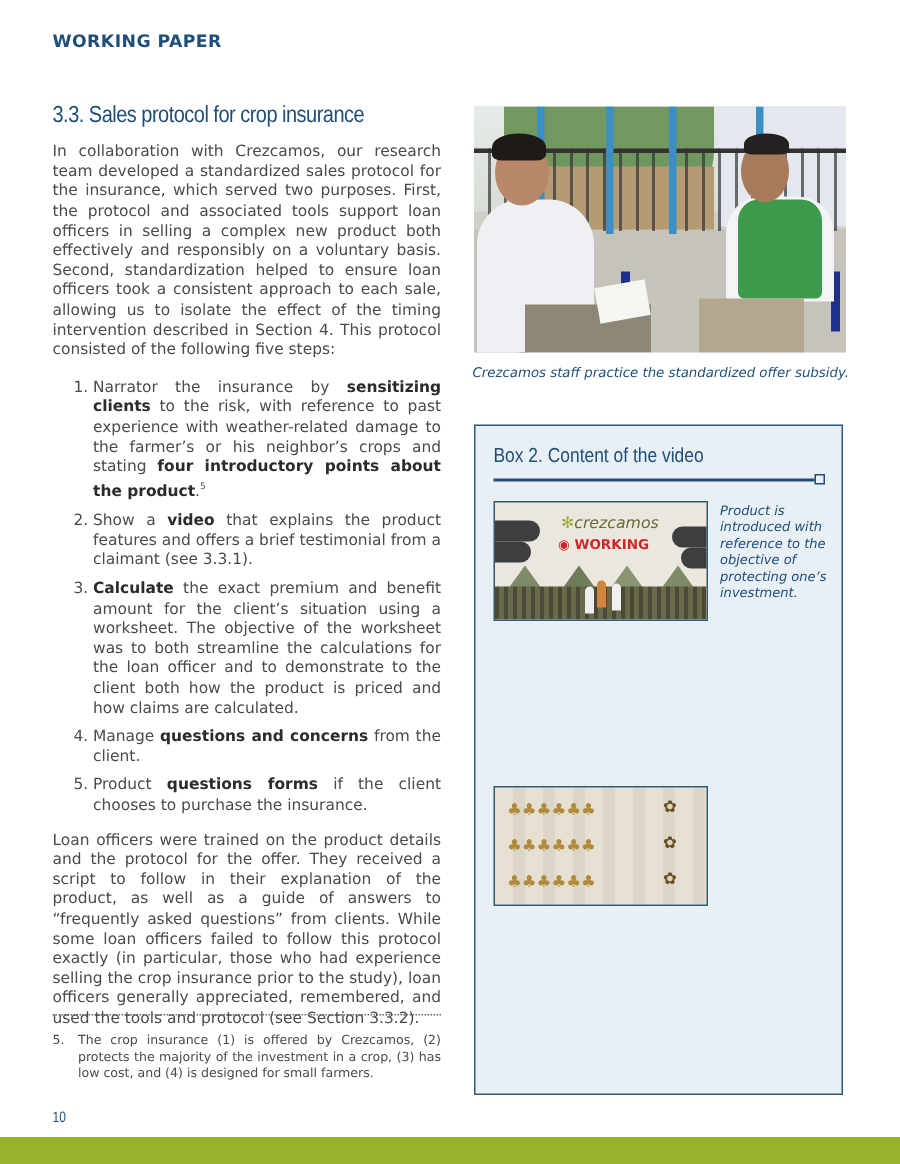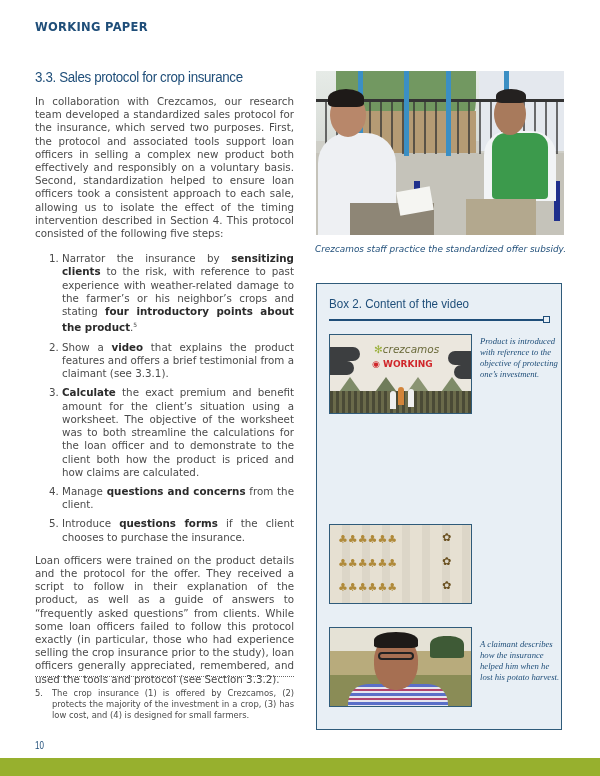--- a/index.html
+++ b/index.html
@@ -96,21 +96,21 @@
   .box-rule { position: absolute; left: 12px; top: 35px; width: 215px; height: 1.5px; background: #1f4e79; }
   .box-rule-end { position: absolute; left: 226px; top: 32px; width: 5px; height: 5px; border: 1.2px solid #1f4e79; background: #e8eff5; }
 
   .vid-item { position: absolute; left: 12px; width: 226px; height: 90px; }
   .thumb {
     position: absolute; left: 0; top: 0; width: 143px; height: 80px;
     border: 1.5px solid #2f5b7a; box-sizing: border-box; overflow: hidden;
   }
   .vid-desc {
     position: absolute; left: 151px; top: 2px; width: 80px;
-    font-size: 8.7px; line-height: 11px; font-style: italic; color: #1f4e79; font-family: Liberation Serif, serif;
+    font-size: 8.7px; line-height: 11px; font-style: italic; color: #1f4e79;
   }
 
   
   .t1 { background: #ebe7de; }
   .t1 .logo-crez { position: absolute; left: 44px; top: 8px; font-size: 10.5px; font-style: italic; color: #6a6a3a; }
   .t1 .logo-crez .dot { color: #9ab03a; }
   .t1 .logo-mapfre { position: absolute; left: 42px; top: 24px; font-size: 9px; font-weight: bold; color: #d0262a; }
   .t1 .mtn { position: absolute; bottom: 0; width: 0; height: 0; border-left: 26px solid transparent; border-right: 26px solid transparent; border-bottom: 36px solid #7e8b68; }
   .t1 .field { position: absolute; left: 0; bottom: 0; width: 100%; height: 22px; background: repeating-linear-gradient(90deg, #4a4a36 0 3px, #6a6a4a 3px 6px); }
   .t1 .cloud { position: absolute; width: 40px; height: 14px; background: #3c3e40; border-radius: 8px; }
@@ -153,21 +153,21 @@
     <li>
       <span class="num">2.</span><span>Show a </span><b>video</b><span> that explains the product features and offers a brief testimonial from a claimant (see 3.3.1).</span>
     </li>
     <li>
       <span class="num">3.</span><b>Calculate</b><span> the exact premium and benefit amount for the client’s situation using a worksheet. The objective of the worksheet was to both streamline the calculations for the loan officer and to demonstrate to the client both how the product is priced and how claims are calculated.</span>
     </li>
     <li>
       <span class="num">4.</span><span>Manage </span><b>questions and concerns</b><span> from the client.</span>
     </li>
     <li>
-      <span class="num">5.</span><span>Introduce </span><b>questions forms</b><span> if the client chooses to purchase the insurance.</span>
+      <span class="num">5.</span><span>Product </span><b>questions forms</b><span> if the client chooses to purchase the insurance.</span>
     </li>
   </ol>
   <p class="para2">Loan officers were trained on the product details and the protocol for the offer. They received a script to follow in their explanation of the product, as well as a guide of answers to “frequently asked questions” from clients. While some loan officers failed to follow this protocol exactly (in particular, those who had experience selling the crop insurance prior to the study), loan officers generally appreciated, remembered, and used the tools and protocol (see Section 3.3.2).</p>
 </div>
 
 <div class="photo">
   <div class="sky"></div>
   <div class="trees"></div>
   <div class="dirt"></div>
   <div class="building"></div>
@@ -224,30 +224,20 @@
     <div class="thumb t3">
       <span class="plant" style="left:8px;top:8px">♣♣♣♣♣♣</span>
       <span class="plant dark" style="left:112px;top:6px">✿</span>
       <span class="plant" style="left:8px;top:32px">♣♣♣♣♣♣</span>
       <span class="plant dark" style="left:112px;top:30px">✿</span>
       <span class="plant" style="left:8px;top:56px">♣♣♣♣♣♣</span>
       <span class="plant dark" style="left:112px;top:54px">✿</span>
     </div>
   </div>
 
-  <div class="vid-item" style="top:343px">
-    <div class="thumb t4">
-      <div class="tree"></div>
-      <div class="shirt"></div>
-      <div class="face"></div>
-      <div class="hair"></div>
-      <div class="glasses"></div>
-    </div>
-    <div class="vid-desc" style="top:12px">A claimant describes how the insurance helped him when he lost his potato harvest.</div>
-  </div>
 </div>
 
 <div class="footnote-rule"></div>
 <div class="footnote">
   <span class="fn-num">5.</span>
   <div class="fn-text">The crop insurance (1) is offered by Crezcamos, (2) protects the majority of the investment in a crop, (3) has low cost, and (4) is designed for small farmers.</div>
 </div>
 
 <div class="page-num">10</div>
 <div class="footer-band"></div>

